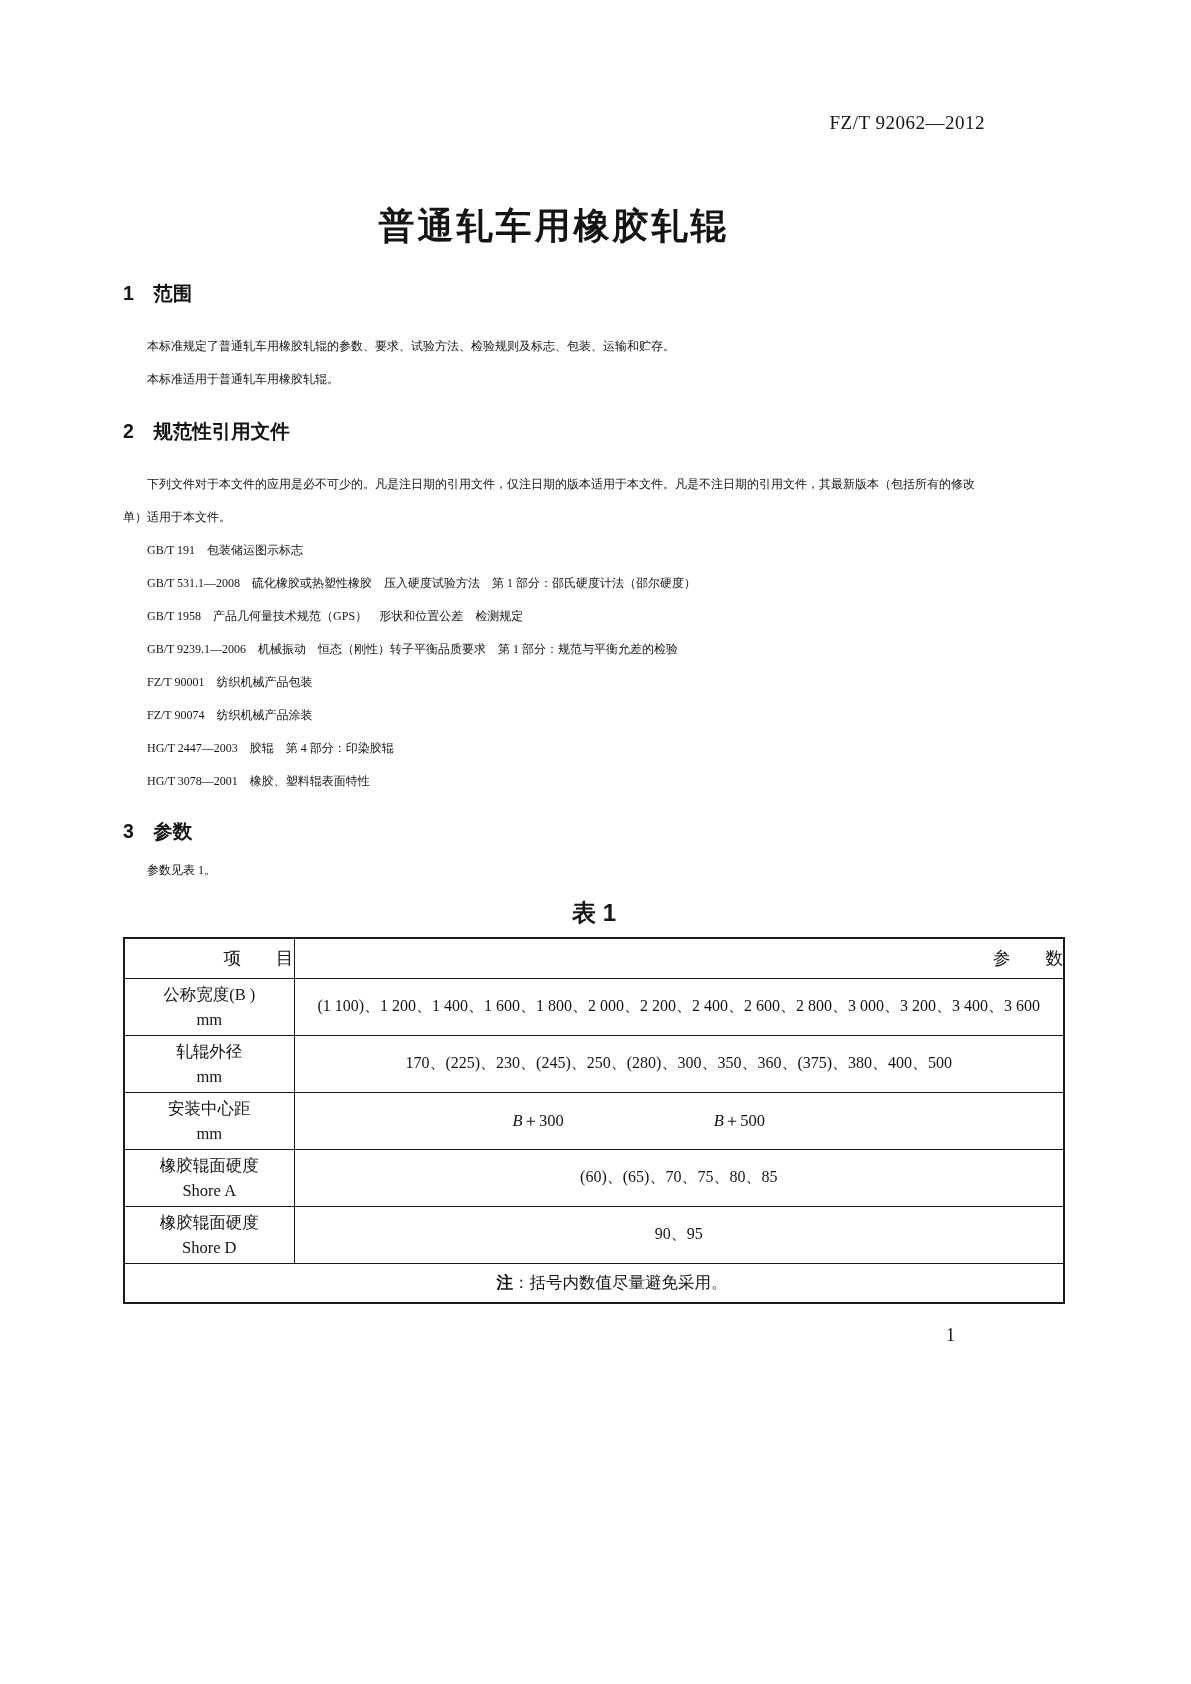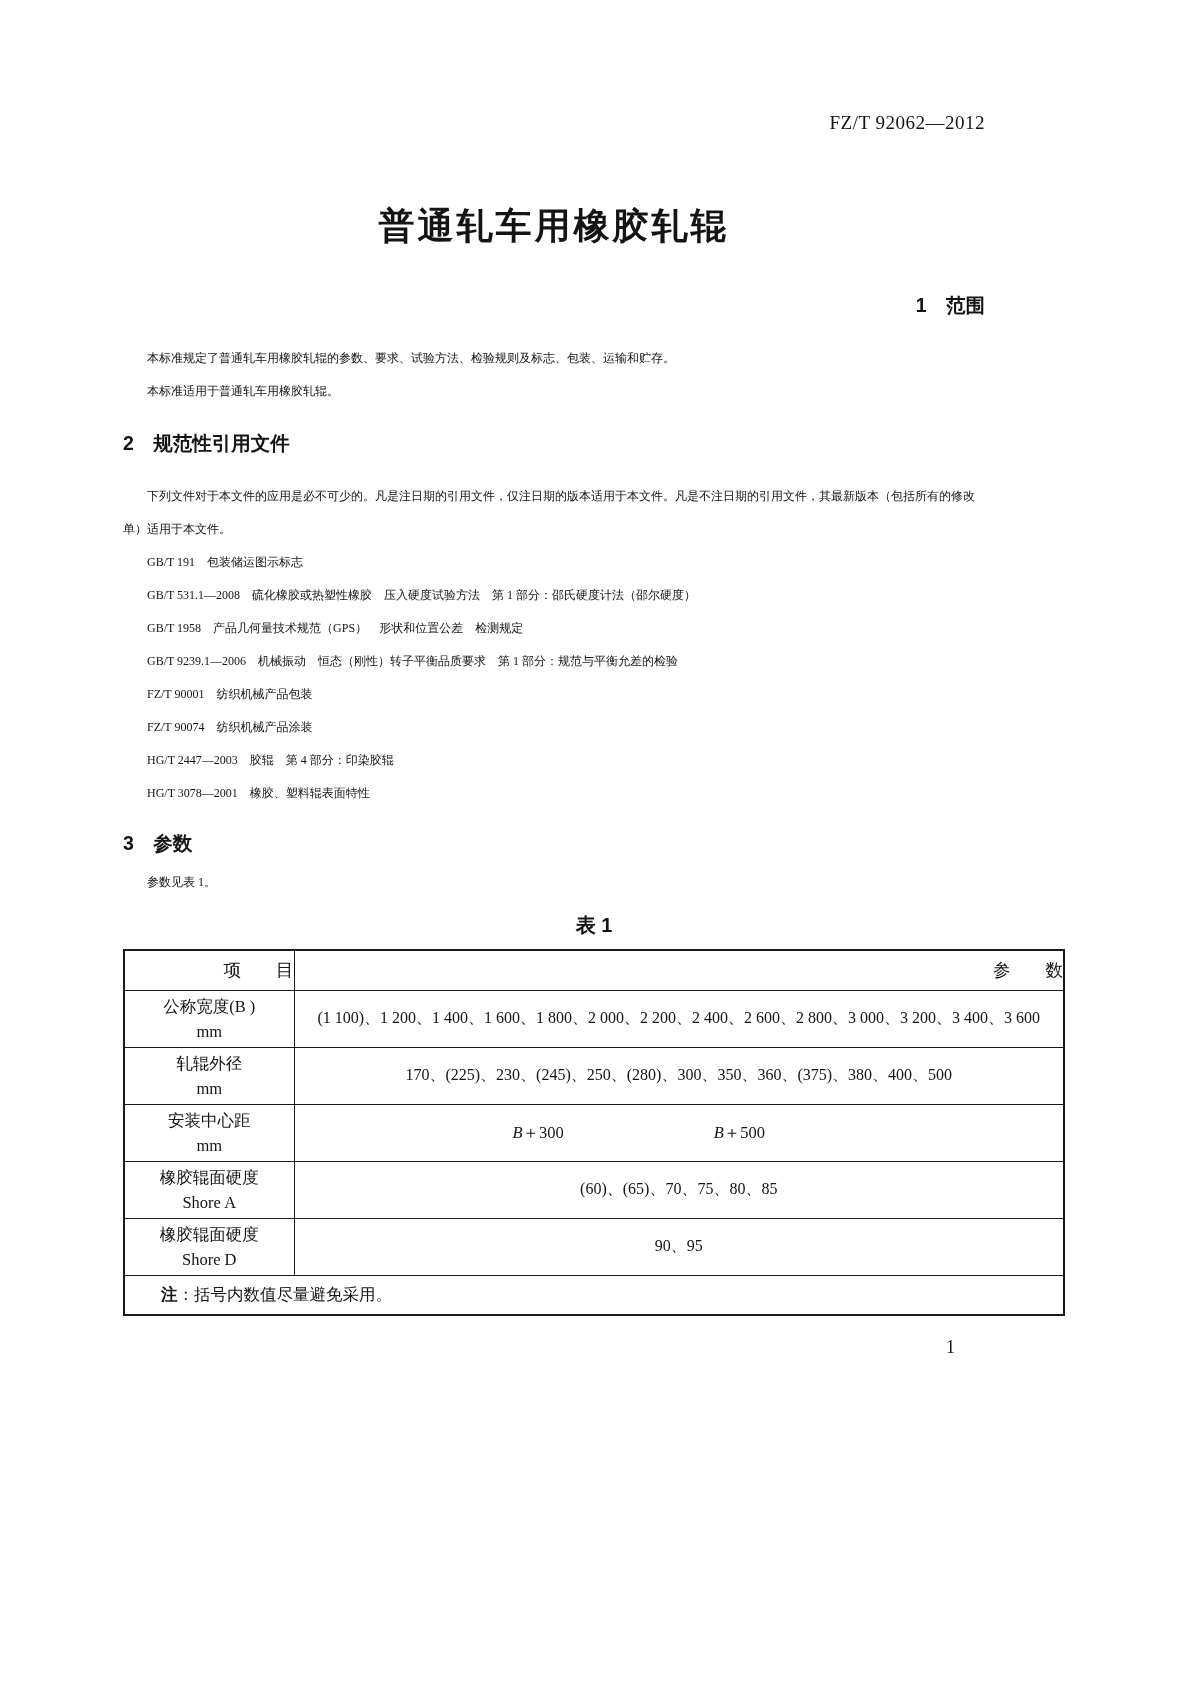--- a/index.html
+++ b/index.html
@@ -22,35 +22,35 @@
     margin-top: 70px;
     font-family: "Liberation Sans", "DejaVu Sans", sans-serif;
     font-weight: bold; font-size: 36px; line-height: 44px;
     letter-spacing: 3px;
   }
   .sec-heading {
     width: 862px;
     font-family: "Liberation Sans", "DejaVu Sans", sans-serif;
     font-weight: bold; font-size: 19.5px; line-height: 26px;
   }
-  .sec-heading.s1 { margin-top: 44px; text-align: right; }
+  .sec-heading.s1 { margin-top: 32px; }
   .sec-heading.s2 { margin-top: 22px; }
   .sec-heading.s3 { margin-top: 20px; }
   .para {
     width: 862px; font-size: 12px; line-height: 33px;
     text-indent: 2em;
   }
   .para.first { margin-top: 24px; }
   .para.intro { margin-top: 24px; }
   .para.p3 { margin-top: 10px; }
 
   .table-caption {
     width: 942px; margin-top: 14px; text-align: center;
     font-family: "Liberation Sans", "DejaVu Sans", sans-serif;
-    font-weight: bold; font-size: 20px; line-height: 24px;
+    font-weight: bold; font-size: 24px; line-height: 24px;
   }
   .params-table {
     width: 942px; margin-top: 12px;
     border-collapse: collapse; table-layout: fixed;
     border: 2px solid #1a1a1a;
   }
   .params-table th, .params-table td { border: 1px solid #1a1a1a; }
   .params-table col.c1 { width: 170px; }
   .params-table th {
     height: 40px; font-weight: normal; font-size: 17.5px;
@@ -63,21 +63,21 @@
   td.value-cell {
     text-align: center; vertical-align: middle;
     font-size: 16px; white-space: nowrap; padding: 0 6px;
   }
   .pair-wrap {
     display: flex; justify-content: center; gap: 150px;
     transform: translateX(-40px); font-size: 16.5px;
   }
   .pair-item i { font-style: italic; }
   tr.note-row td {
-    height: 40px; vertical-align: middle; text-align: left;
+    height: 40px; vertical-align: middle; text-align: center;
     padding-left: 36px; font-size: 16.5px;
   }
   .note-label {
     font-family: "Liberation Sans", "DejaVu Sans", sans-serif;
     font-weight: bold;
   }
   .page-number {
     width: 862px; margin-top: 20px; text-align: right;
     padding-right: 30px; font-size: 18px; line-height: 22px;
   }

